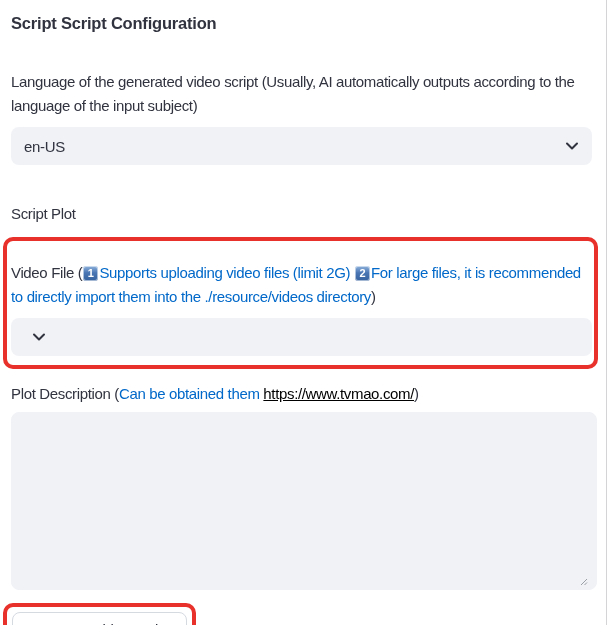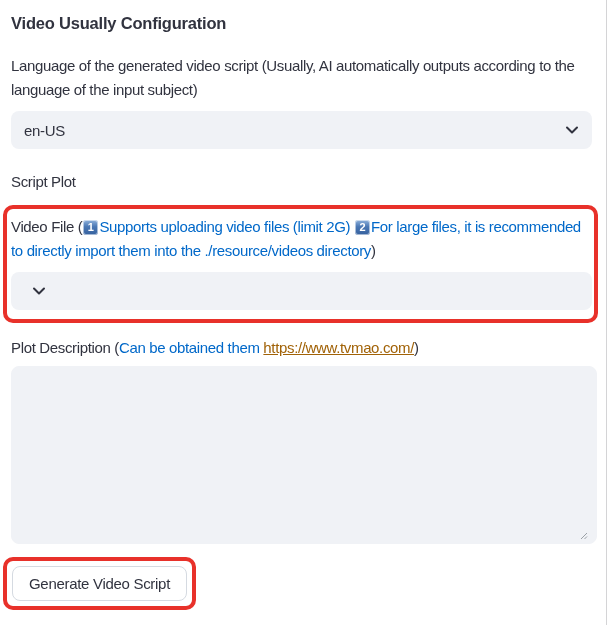--- a/index.html
+++ b/index.html
@@ -14,25 +14,25 @@
   .right-divider {
     position: absolute; left: 606px; top: 0; width: 1px; height: 625px;
     background: #d4d4d6;
   }
   .app { padding: 6px 15px 0 11px; width: 607px; }
   h3.page-title {
     margin: 8px 0 0 0;
     font-size: 16.5px; font-weight: 700; letter-spacing: -0.2px;
   }
   .label {
-    margin-top: 21px;
+    margin-top: 37px;
     font-size: 15px; line-height: 1.6; letter-spacing: -0.35px;
   }
   .label .blue { color: #0068C9; }
-  .label a { color: #a16207; text-decoration: underline; }
+  .label a { color: #000000; text-decoration: underline; }
   .keycap {
     display: inline-block;
     min-width: 15px; height: 15px; line-height: 15px;
     margin: 0 1px; padding: 0 2px;
     background: linear-gradient(180deg, #8FB2DC 0%, #4A77B4 45%, #35619E 100%);
     border-radius: 3px;
     color: #ffffff; font-size: 11px; font-weight: 700; text-align: center;
     vertical-align: 1px; letter-spacing: 0;
     box-shadow: 0 0 0 1px rgba(255,255,255,0.55) inset;
   }
@@ -43,21 +43,21 @@
     display: flex; align-items: center; justify-content: space-between;
     padding: 0 13px;
     font-size: 15px; letter-spacing: -0.3px;
     cursor: pointer;
   }
   .chev { flex: 0 0 auto; margin-left: 8px; }
   .annotation-box {
     border: 4px solid #E8312A;
     border-radius: 10px;
     margin: 11px -6px 0 -8px;
-    padding: 6px 2px 9px 4px;
+    padding: 20px 2px 9px 4px;
   }
   .annotation-box .label { margin-top: 0; }
   .plot-label { margin-top: 13px; }
   .textarea-wrap { position: relative; margin-top: 6px; }
   textarea.plot-input {
     display: block;
     width: 586px; height: 178px;
     background: #F0F2F6;
     border: 1px solid #F0F2F6;
     border-radius: 8px;
@@ -90,21 +90,21 @@
     cursor: pointer;
   }
 </style>
 </head>
 <body>
 
 <div class="right-divider"></div>
 
 <div class="app">
 
-  <h3 class="page-title">Video Usually Configuration</h3>
+  <h3 class="page-title">Script Script Configuration</h3>
 
   <div class="label">Language of the generated video script (Usually, AI automatically outputs according to the language of the input subject)</div>
   <div class="field-select">
     <span>en-US</span>
     <svg class="chev" width="14" height="8" viewBox="0 0 14 8">
         <polyline points="2,1.5 7,6.5 12,1.5" fill="none" stroke="#31333F" stroke-width="2" stroke-linecap="round" stroke-linejoin="round"></polyline>
       </svg>
   </div>
 
   <div class="label">Script Plot</div>

